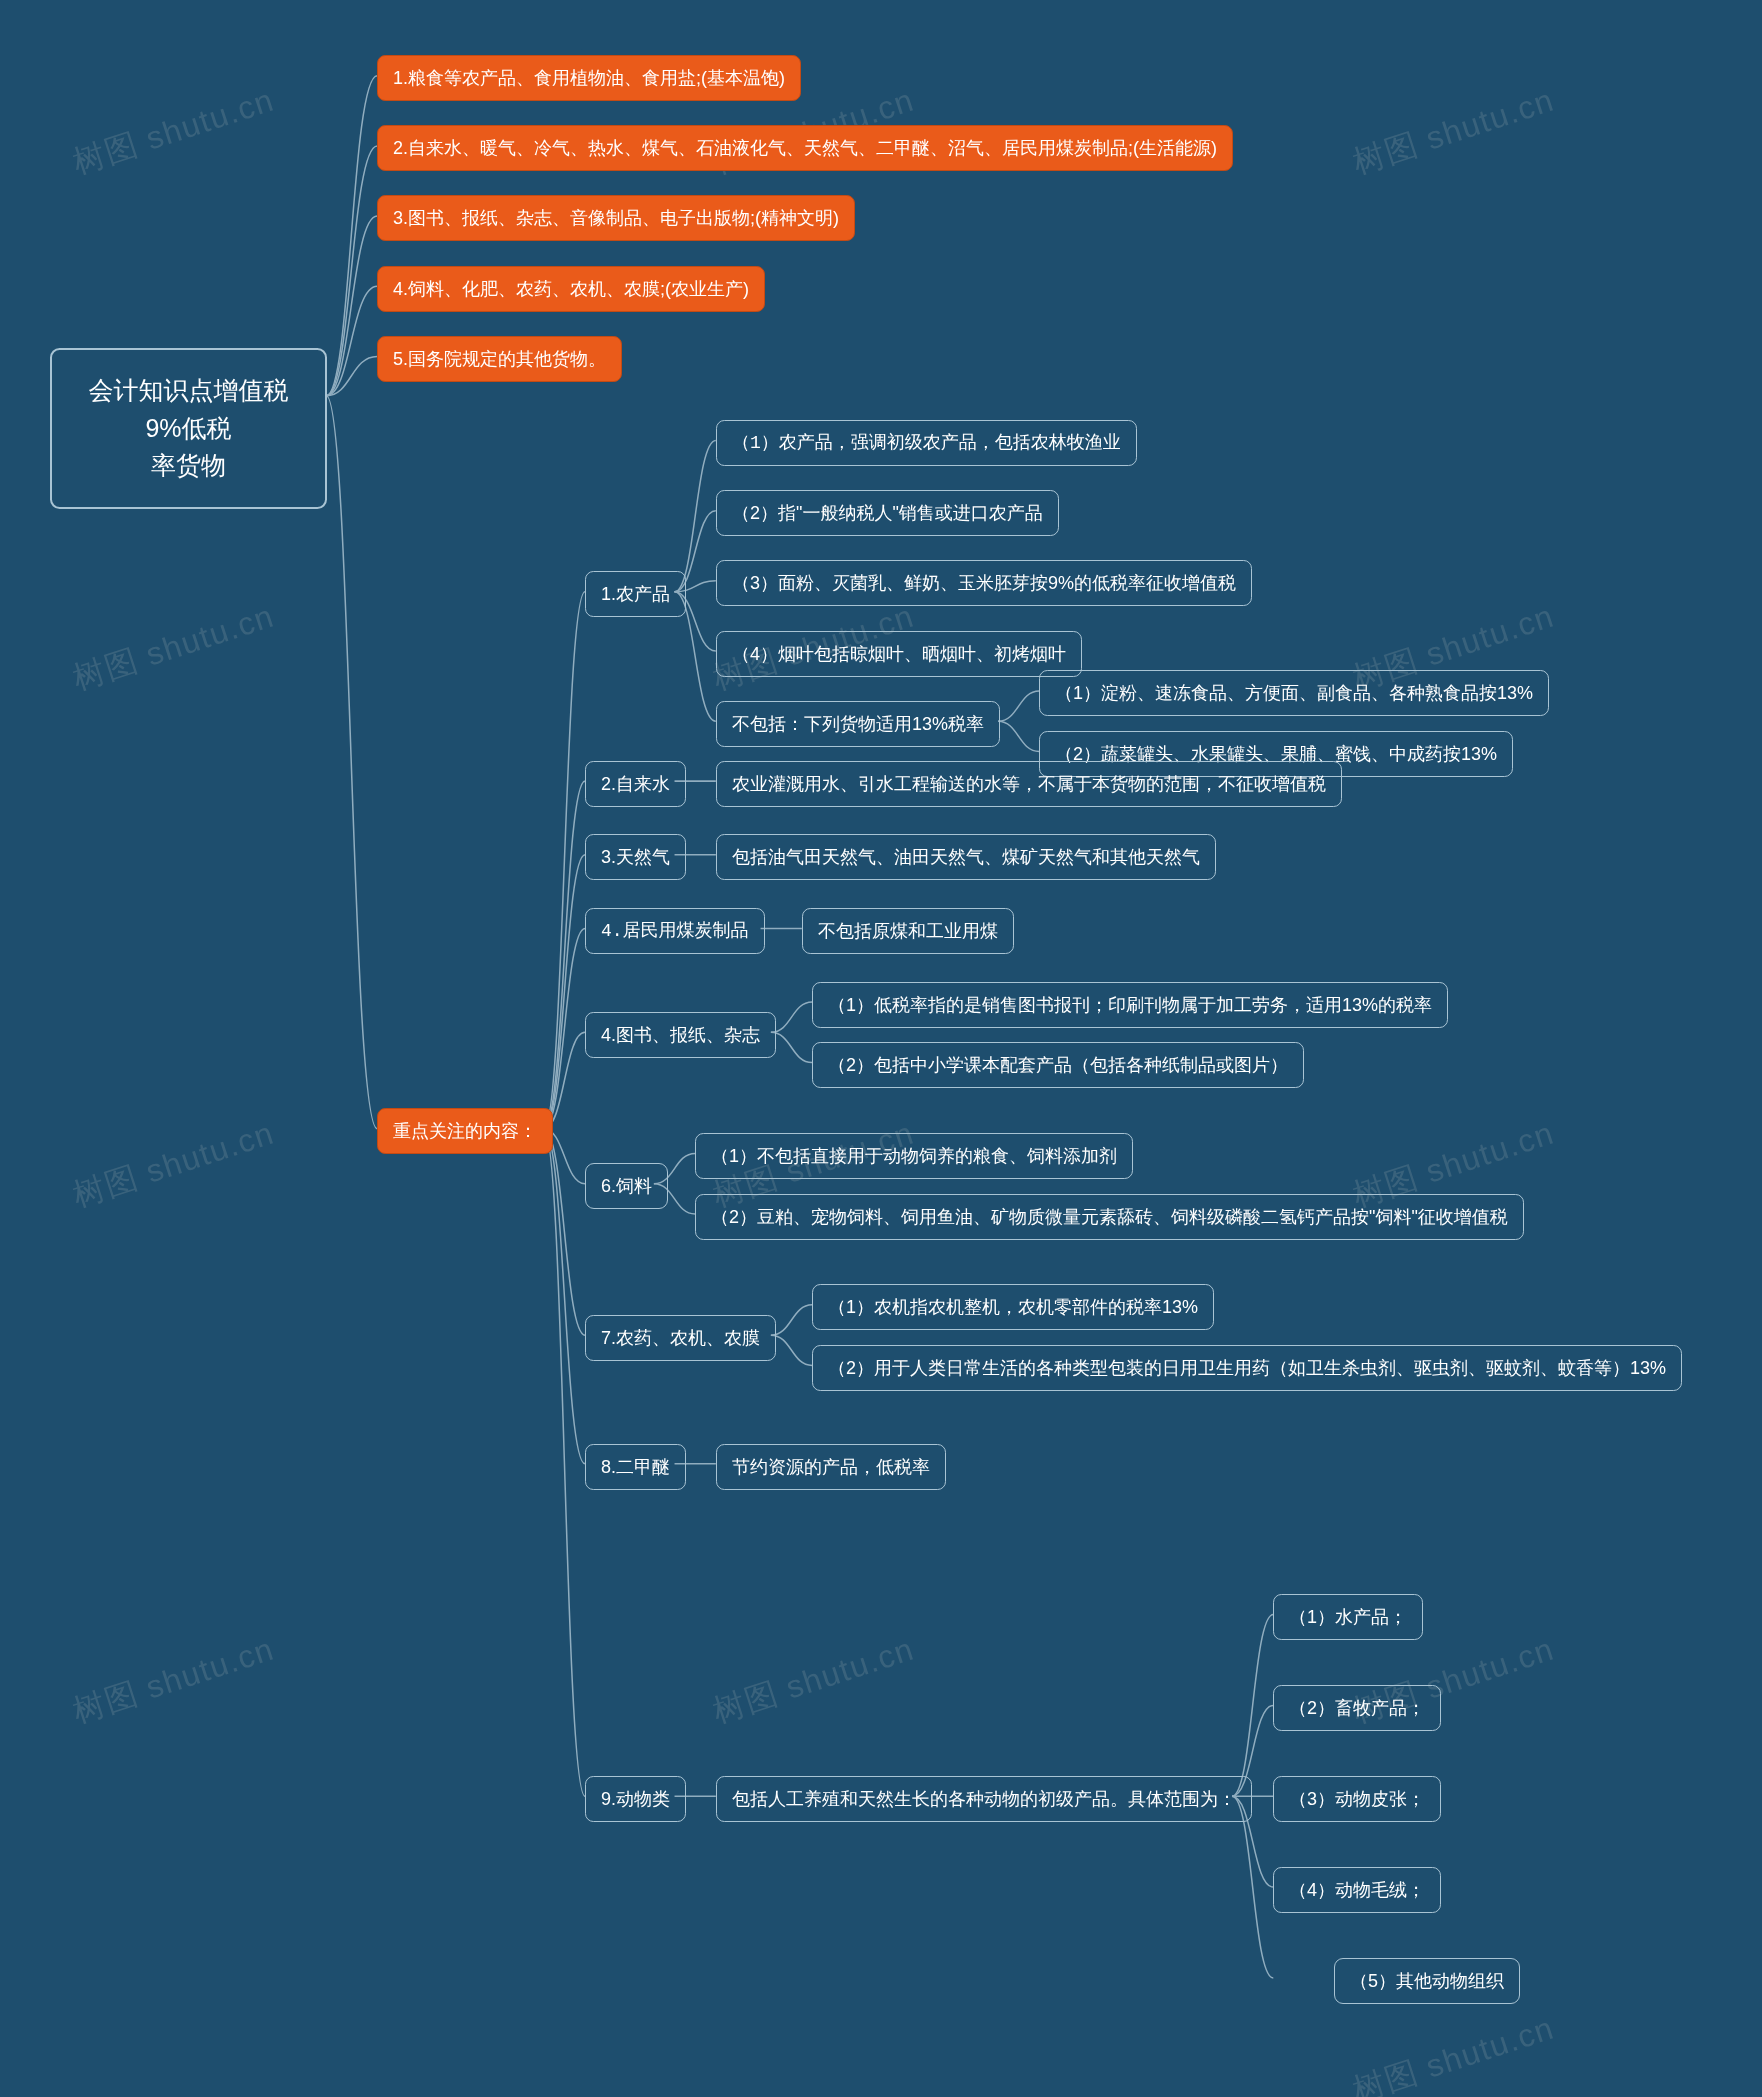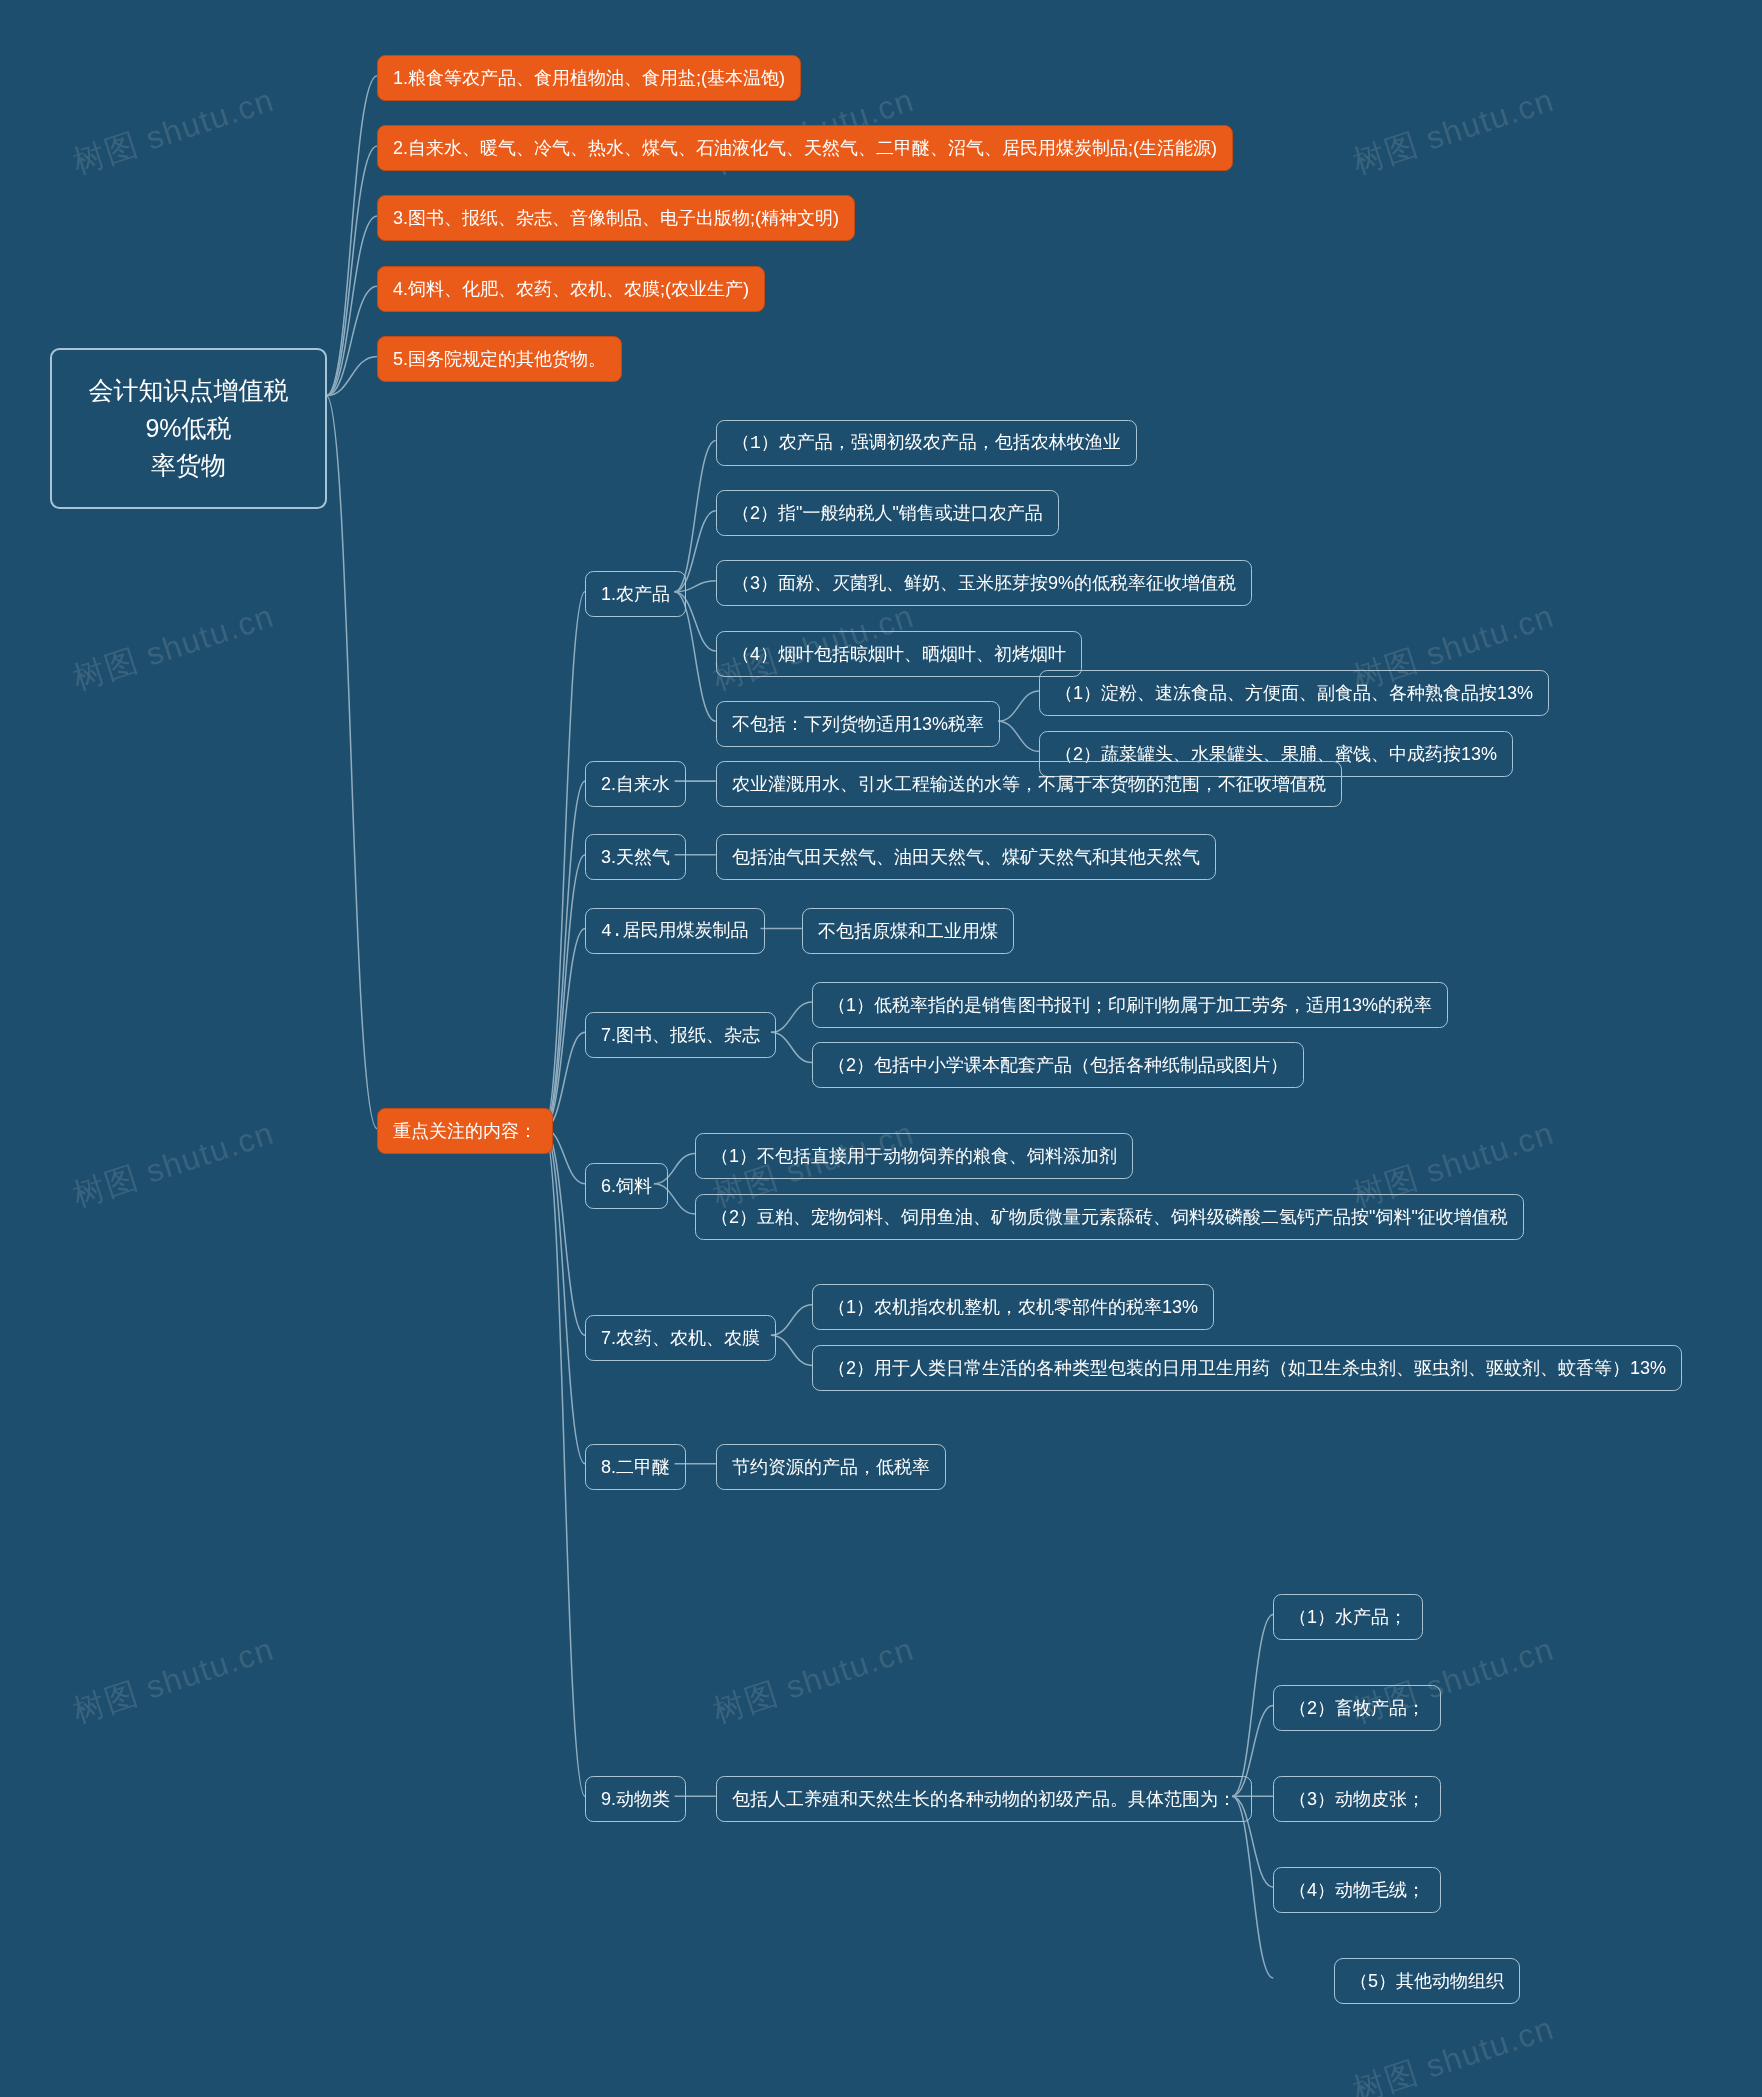--- a/index.html
+++ b/index.html
@@ -152,22 +152,22 @@
 <div class="node orange" style="left:377px; top:195px;">3.图书、报纸、杂志、音像制品、电子出版物;(精神文明)</div>
 <div class="node orange" style="left:377px; top:266px;">4.饲料、化肥、农药、农机、农膜;(农业生产)</div>
 <div class="node orange" style="left:377px; top:336px;">5.国务院规定的其他货物。</div>
 
 <div class="node orange" style="left:377px; top:1108px;">重点关注的内容：</div>
 
 <div class="node" style="left:585px; top:571px;">1.农产品</div>
 <div class="node" style="left:585px; top:761px;">2.自来水</div>
 <div class="node" style="left:585px; top:834px;">3.天然气</div>
 <div class="node" style="left:585px; top:908px;font-family:Liberation Mono, monospace;">4.居民用煤炭制品</div>
-<div class="node" style="left:585px; top:1012px;">7.图书、报纸、杂志</div>
-<div class="node" style="left:585px; top:1163px;">6.饲料</div>
+<div class="node" style="left:585px; top:1012px;">4.图书、报纸、杂志</div>
+<div class="node" style="left:585px; top:1163px;border-radius:9px;">6.饲料</div>
 <div class="node" style="left:585px; top:1315px;">7.农药、农机、农膜</div>
 <div class="node" style="left:585px; top:1444px;">8.二甲醚</div>
 <div class="node" style="left:585px; top:1776px;">9.动物类</div>
 
 <div class="node" style="left:716px; top:420px;font-family:Liberation Mono, monospace;">（1）农产品，强调初级农产品，包括农林牧渔业</div>
 <div class="node" style="left:716px; top:490px;">（2）指"一般纳税人"销售或进口农产品</div>
 <div class="node" style="left:716px; top:560px;">（3）面粉、灭菌乳、鲜奶、玉米胚芽按9%的低税率征收增值税</div>
 <div class="node" style="left:716px; top:631px;">（4）烟叶包括晾烟叶、晒烟叶、初烤烟叶</div>
 <div class="node" style="left:716px; top:701px;">不包括：下列货物适用13%税率</div>
 <div class="node" style="left:1039px; top:670px;">（1）淀粉、速冻食品、方便面、副食品、各种熟食品按13%</div>

